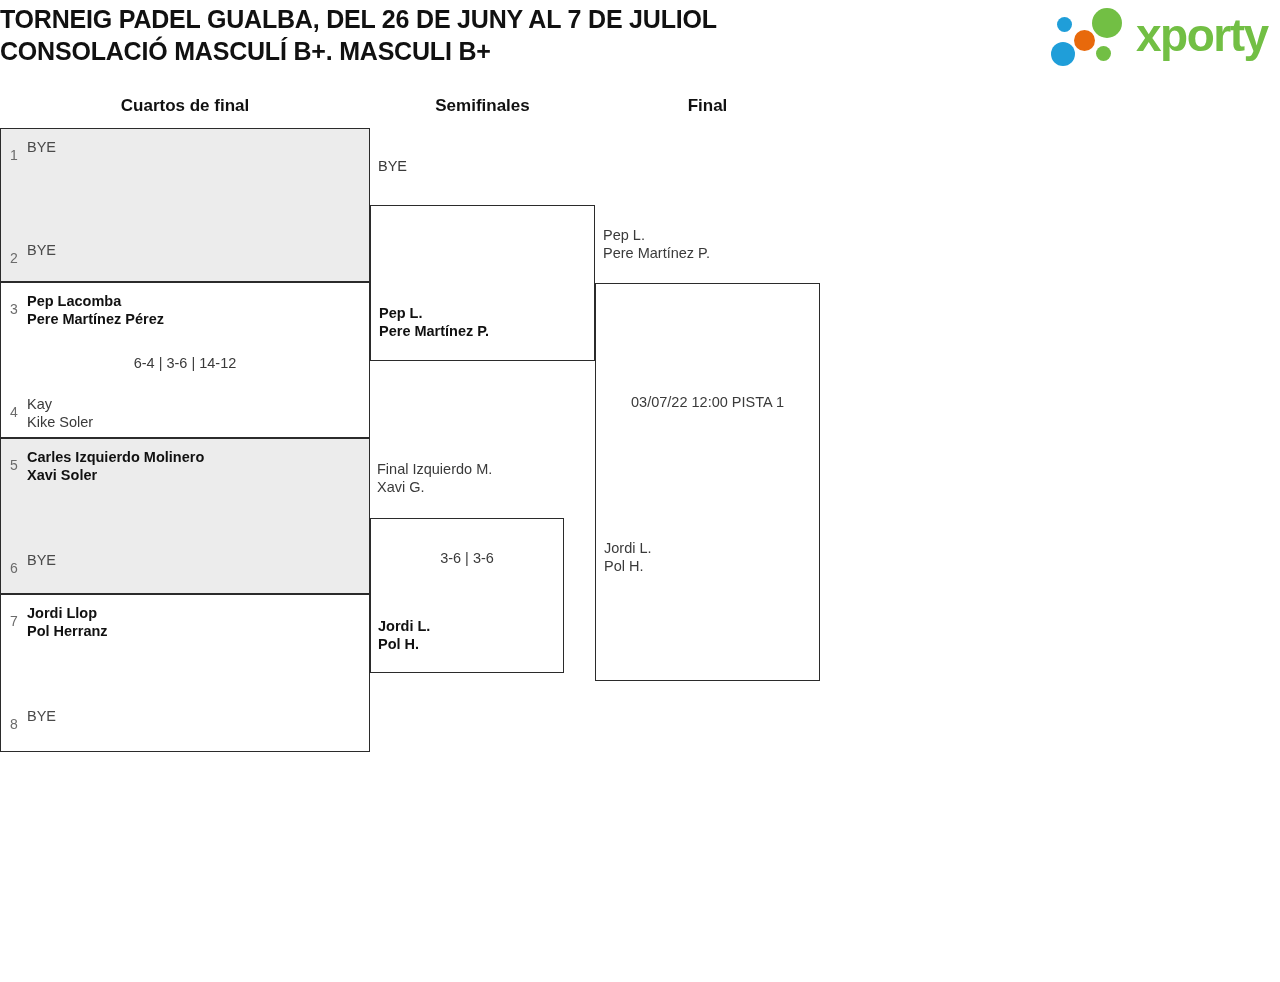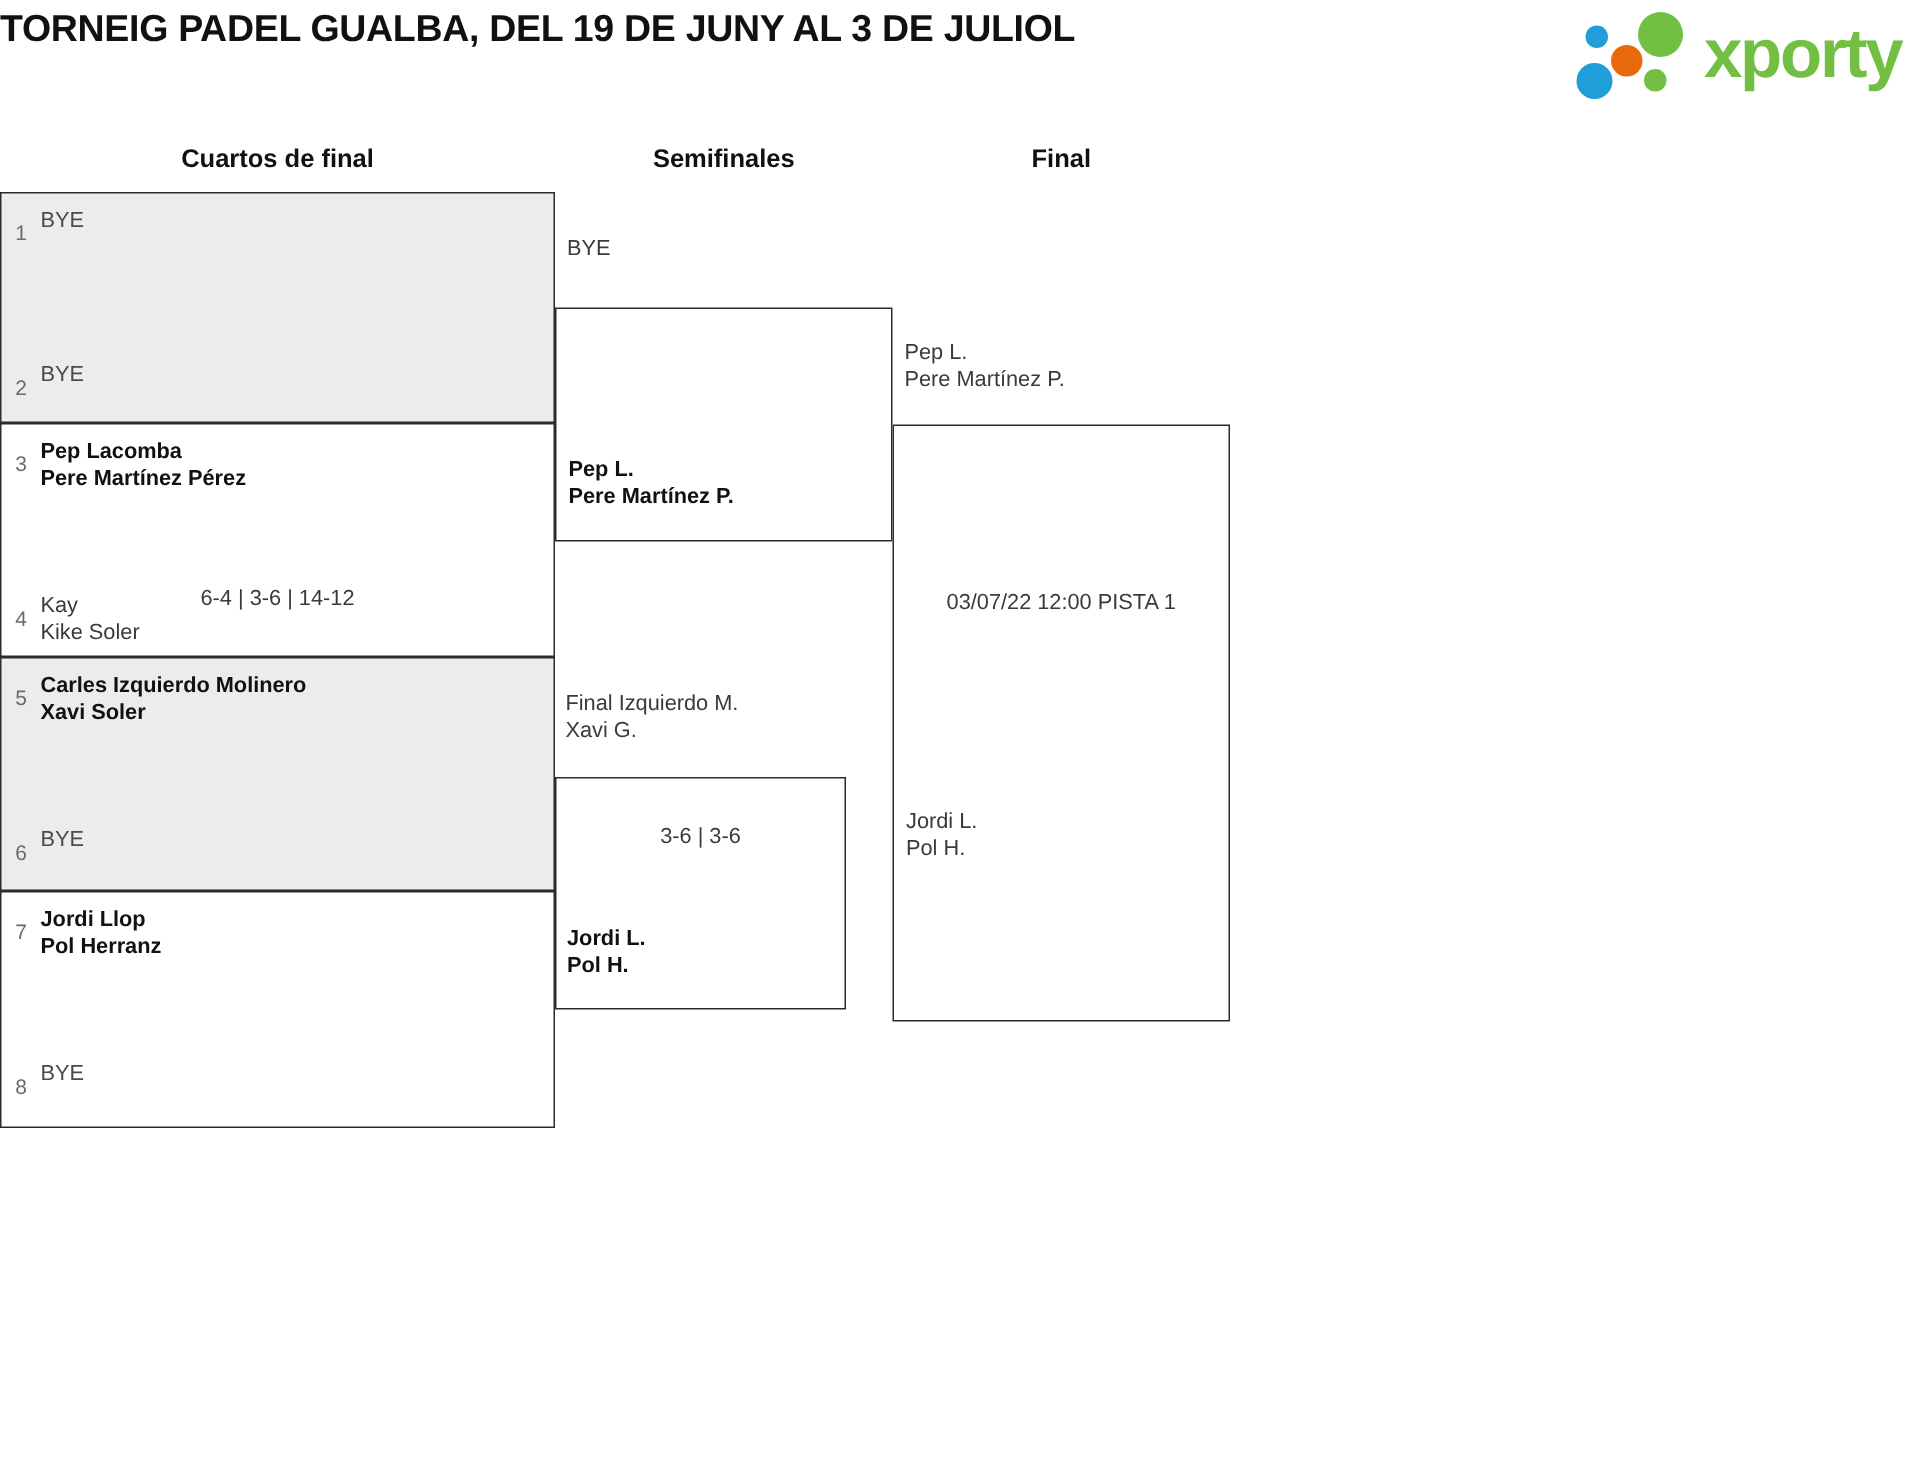--- a/index.html
+++ b/index.html
@@ -136,21 +136,22 @@
     white-space: nowrap;
   }
   .free-text.winner { font-weight: bold; color: #111111; }
 </style>
 </head>
 <body>
 
 <div id="tournament-header">
 
   <div id="title-block">
-    <div class="title-line">TORNEIG PADEL GUALBA, DEL 19 DE JUNY AL 3 DE JULIOL</div>
+    <div class="title-line">TORNEIG PADEL GUALBA, DEL 26 DE JUNY AL 7 DE JULIOL</div>
+    <div class="title-line">CONSOLACIÓ MASCULÍ B+. MASCULI B+</div>
   </div>
 
   <div id="brand-logo">
     <div id="logo-dots">
       <span class="dot dot-blue-small"></span>
       <span class="dot dot-orange"></span>
       <span class="dot dot-blue-large"></span>
       <span class="dot dot-green-large"></span>
       <span class="dot dot-green-small"></span>
     </div>
@@ -181,21 +182,21 @@
   </div>
 
   <div class="match-box" style="left:0px; top:282px; width:370px; height:156px;">
     <div class="slot slot-r1-top">
       <span class="seed">3</span>
       <span class="players winner">
         <span class="player-line">Pep Lacomba</span>
         <span class="player-line">Pere Martínez Pérez</span>
       </span>
     </div>
-    <div class="score" style="top:72px;margin-top:36px;">6-4 | 3-6 | 14-12</div>
+    <div class="score" style="top:72px;">6-4 | 3-6 | 14-12</div>
     <div class="slot slot-r1-bottom">
       <span class="seed">4</span>
       <span class="players">
         <span class="player-line">Kay</span>
         <span class="player-line">Kike Soler</span>
       </span>
     </div>
   </div>
 
   <div class="match-box shaded" style="left:0px; top:438px; width:370px; height:156px;">

